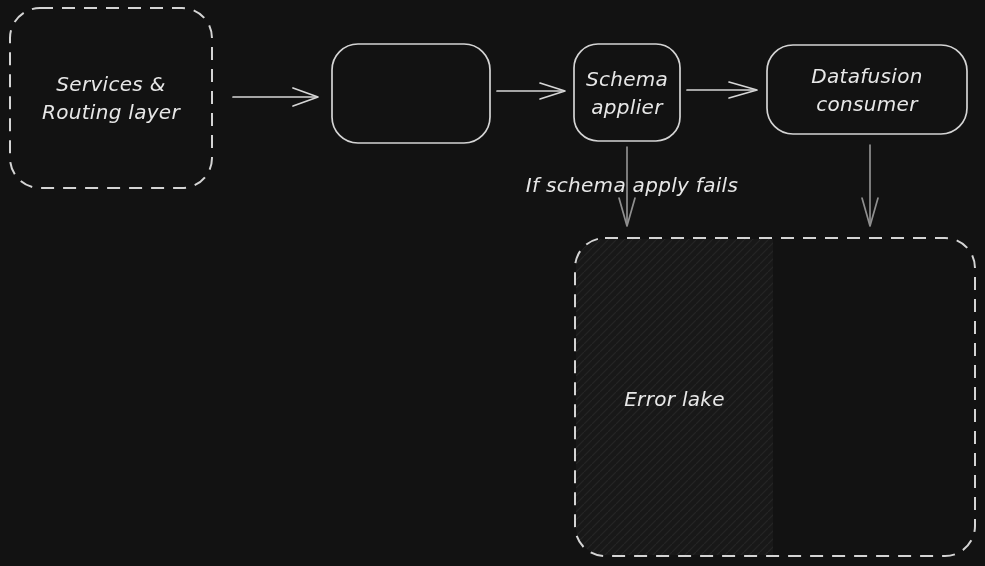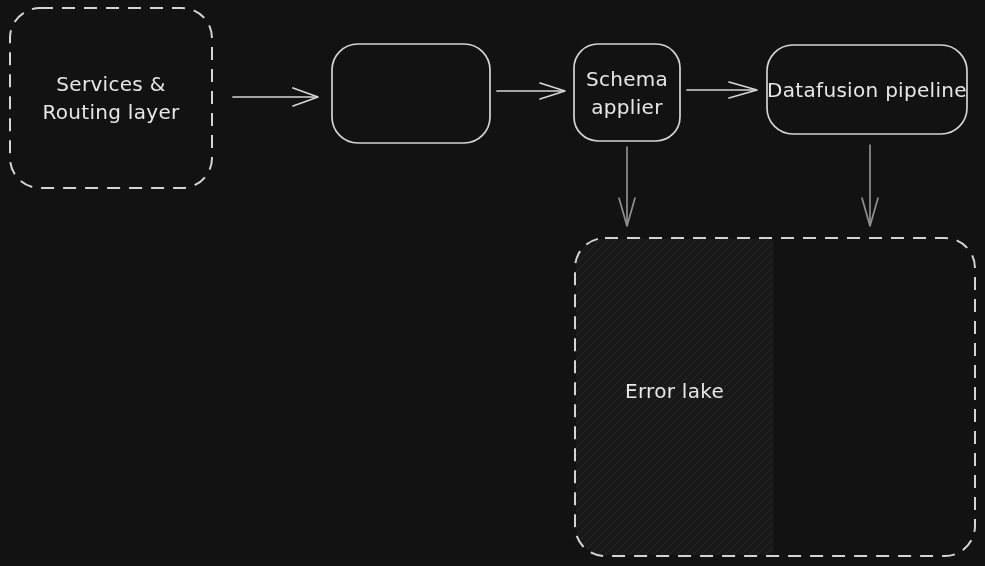--- a/index.html
+++ b/index.html
@@ -15,20 +15,21 @@
   html, body {
     background: var(--background);
     font-family: "DejaVu Sans", "Liberation Sans", sans-serif;
   }
   .canvas {
     position: relative;
     width: 985px;
     height: 566px;
     background: var(--background);
     overflow: hidden;
+    font-style: italic;
   }
   .canvas svg { position: absolute; inset: 0; }
 
   .shape-dashed {
     fill: none;
     stroke: var(--stroke);
     stroke-width: 2;
     stroke-dasharray: 13 9;
   }
   .shape-solid {
@@ -105,19 +106,20 @@
       <line x1="870" y1="145" x2="870" y2="223" class="arrow-muted"></line>
       <polyline points="862,198 870,226 878,198" class="arrow-muted"></polyline>
     </g>
   </svg>
 
   <div class="label" style="left:16px; top:8px; width:190px; height:180px;">Services &amp; Routing layer</div>
 
 
   <div class="label" style="left:579px; top:44px; width:96px; height:97px;text-align:center;">Schema applier</div>
 
-  <div class="label" style="left:767px; top:45px; width:200px; height:89px;">Datafusion pipeline</div>
+  <div class="label" style="left:767px; top:45px; width:200px; height:89px;">Datafusion consumer</div>
 
+  <div class="label" style="left:512px; top:170px; width:240px; height:30px;">If schema apply fails</div>
 
-  <div class="label" style="left:577px; top:236px; width:195px; height:310px;">Error lake</div>
+  <div class="label" style="left:577px; top:244px; width:195px; height:310px;">Error lake</div>
 
 
 </div>
 
 </body></html>

